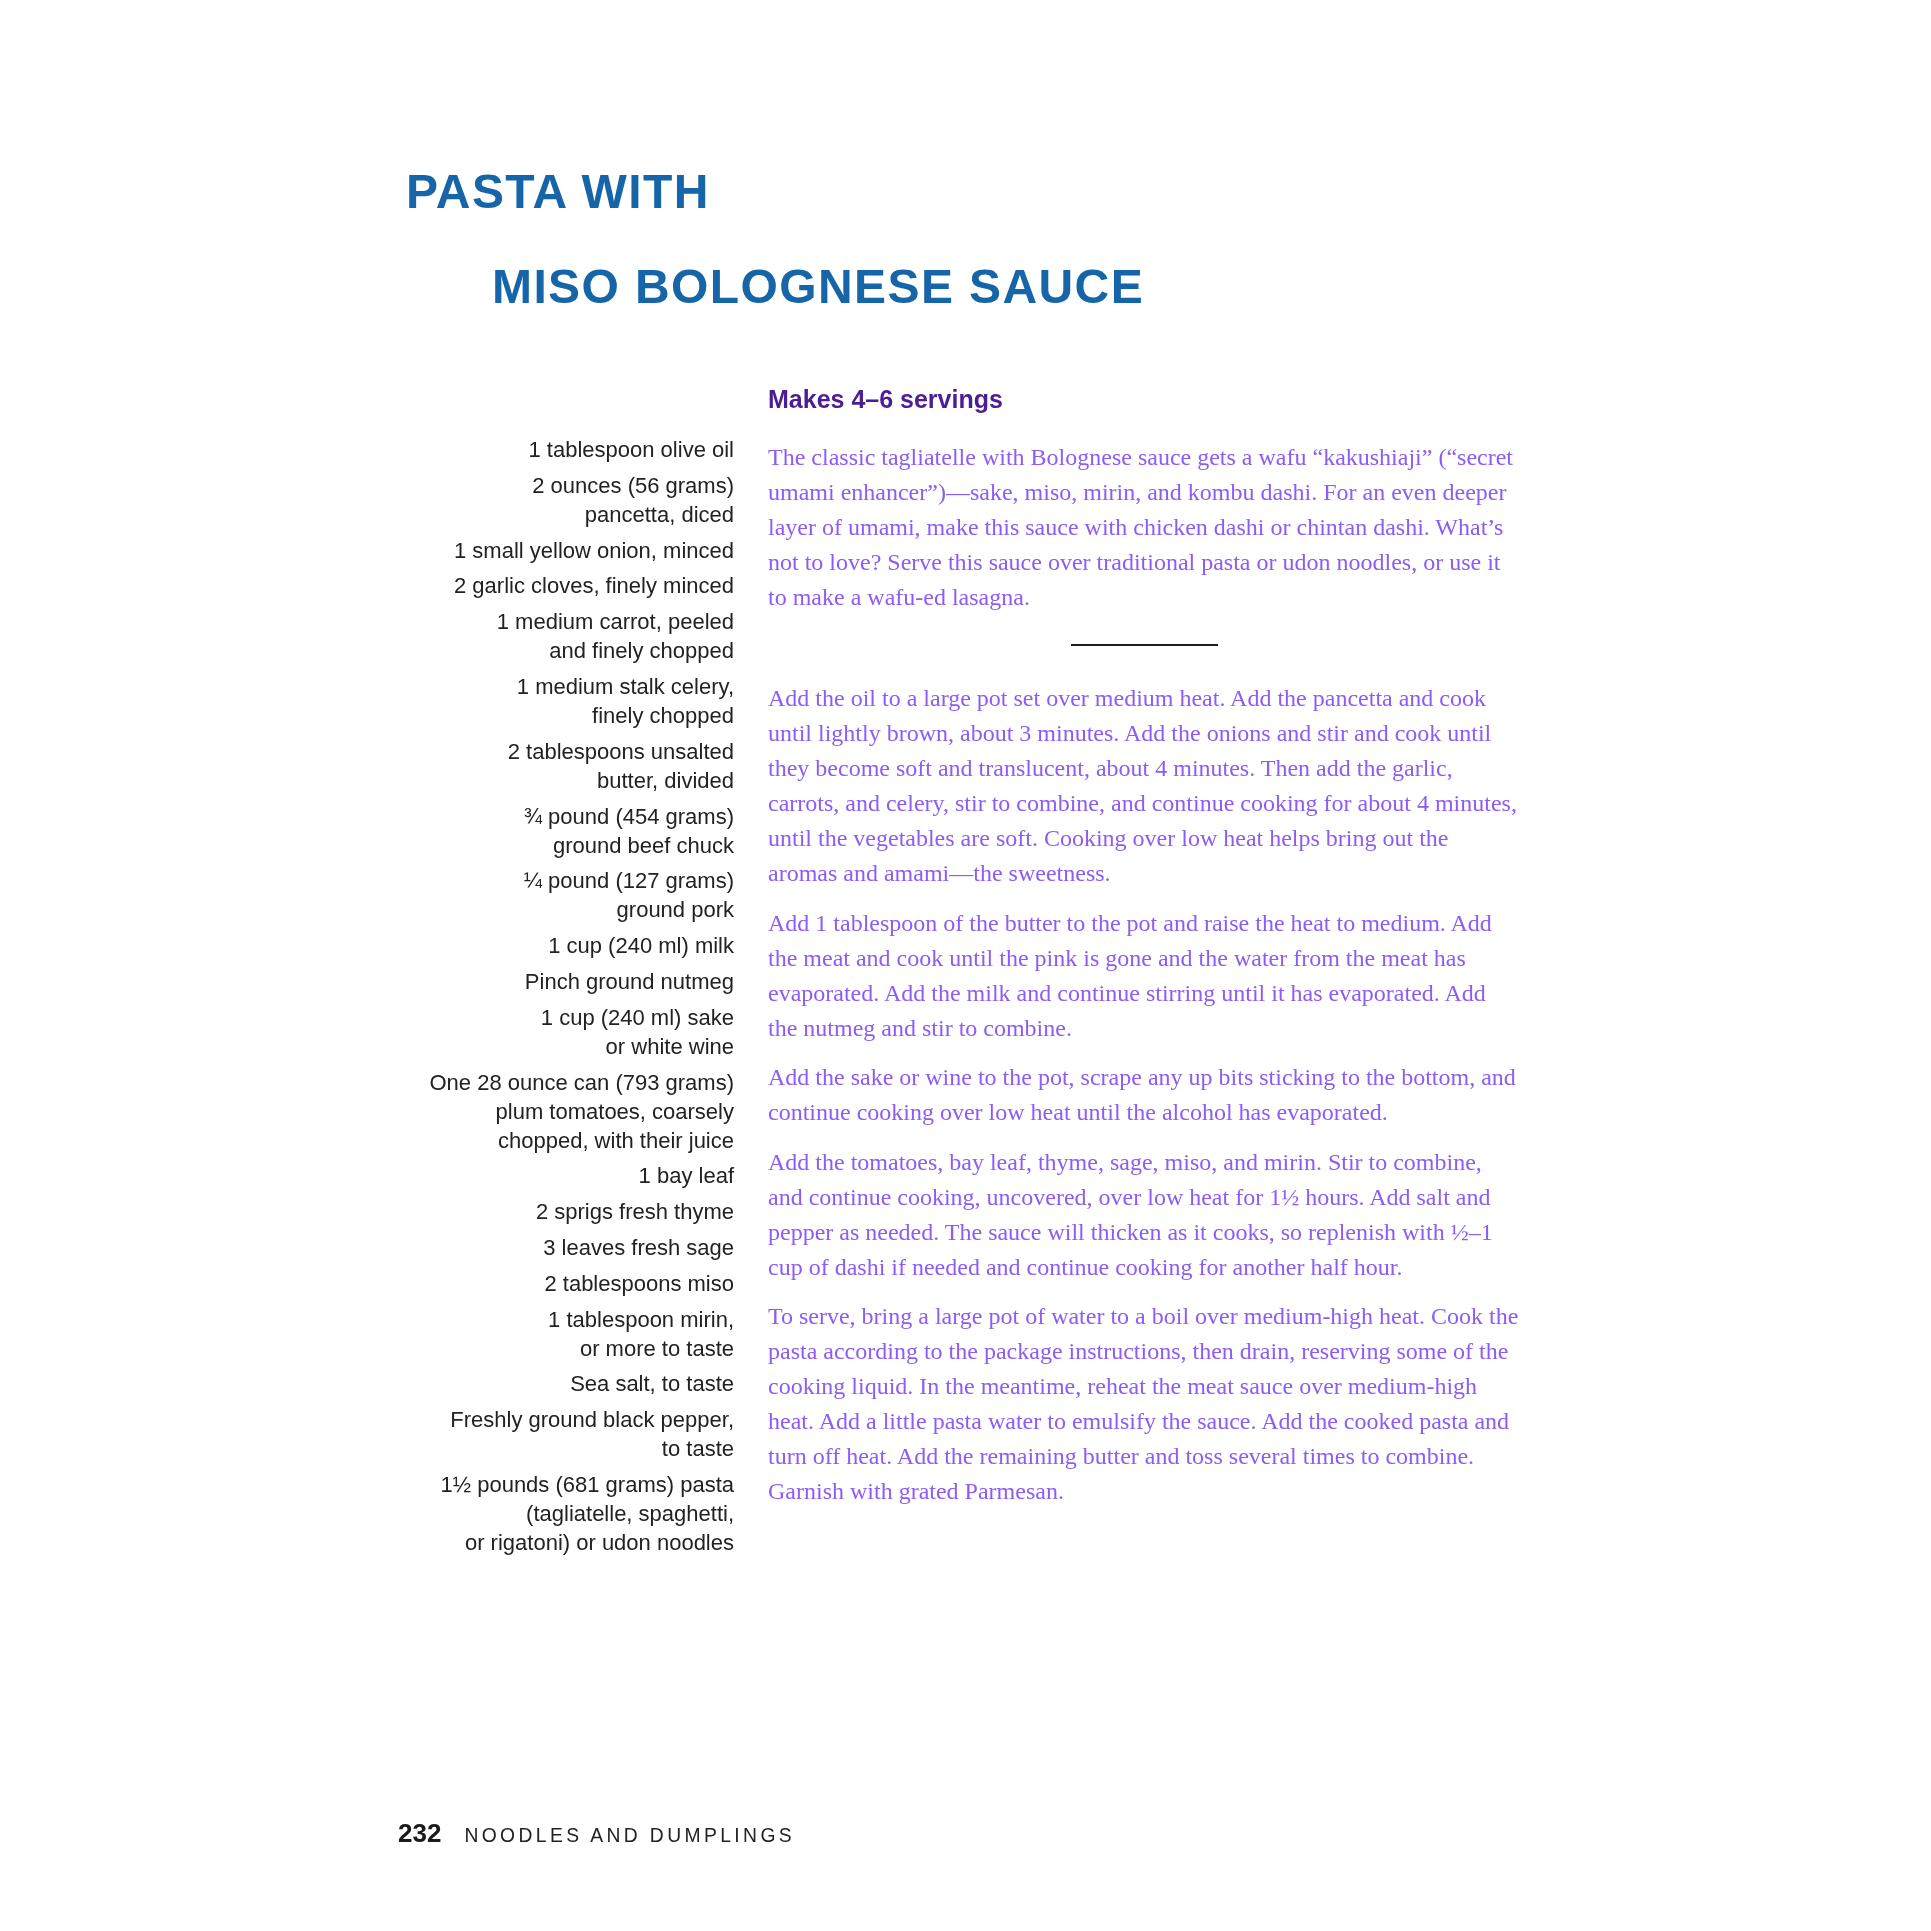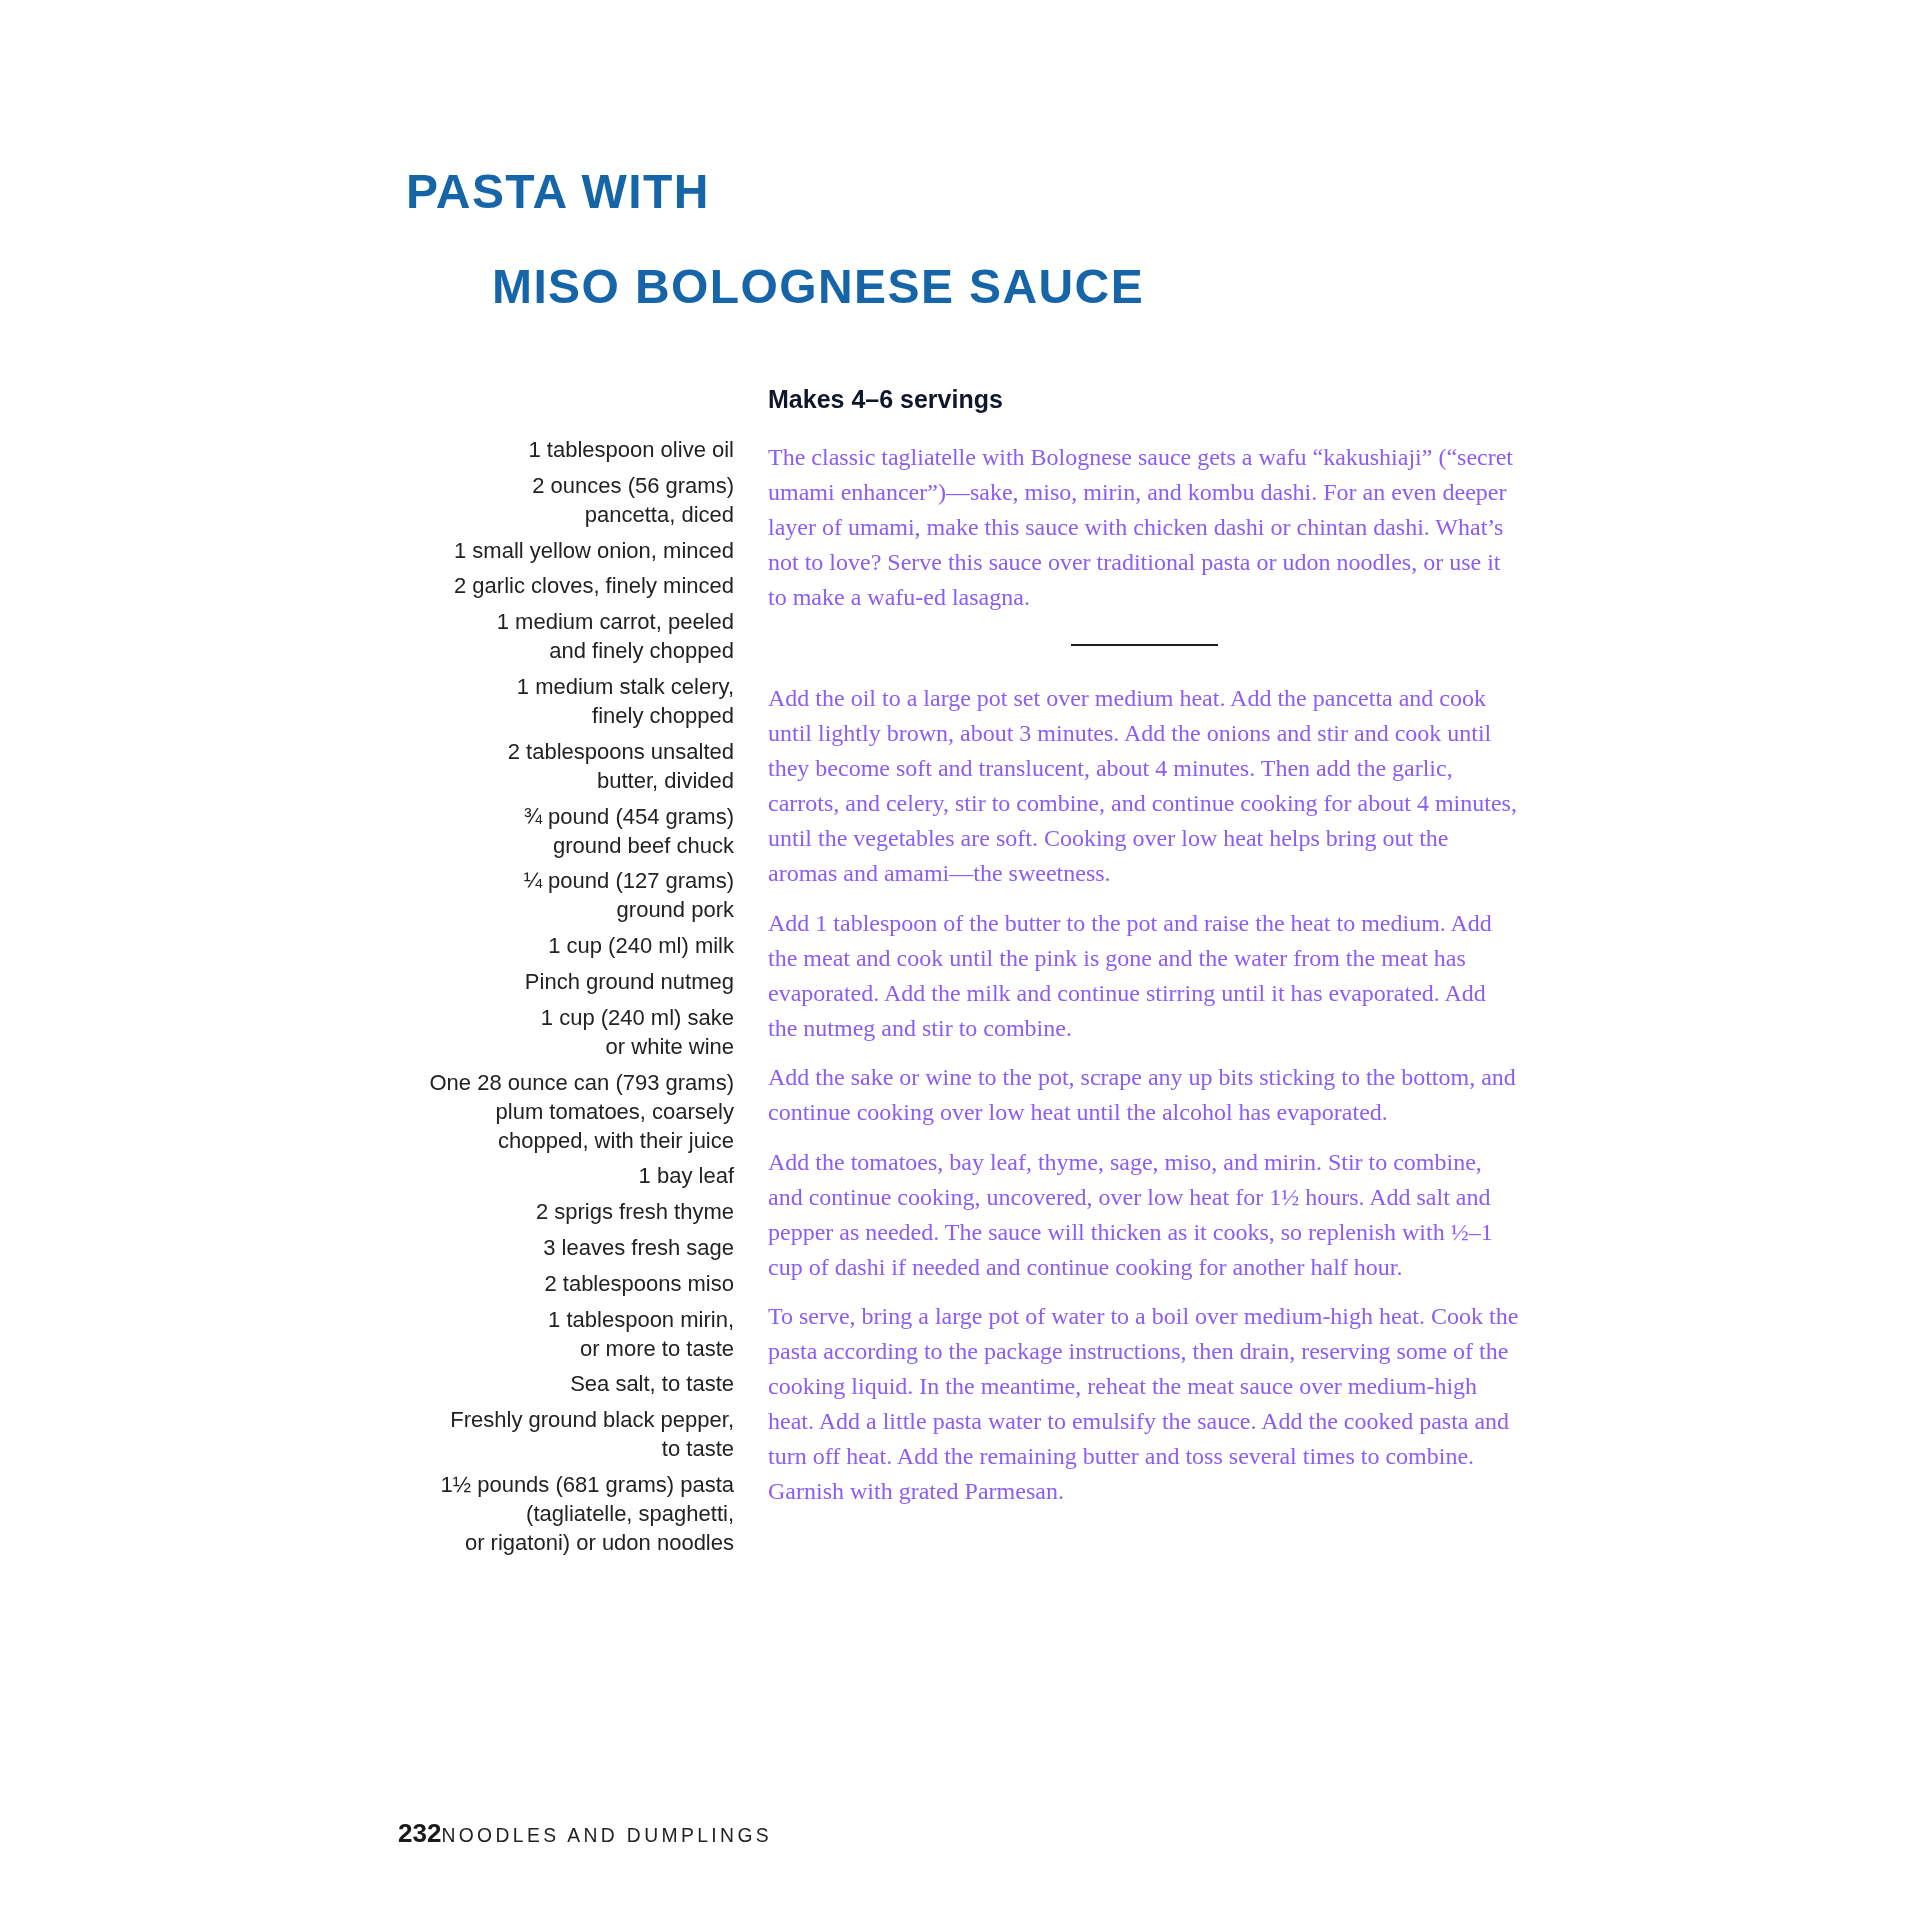--- a/index.html
+++ b/index.html
@@ -42,21 +42,21 @@
     position: absolute;
     left: 768px;
     top: 384px;
     width: 753px;
   }
   .servings {
     font-size: 25px;
     font-weight: bold;
     line-height: 31px;
     margin: 0 0 25px 0;
-    color: #0f172a;
+    color: #4c1d95;
   }
   .intro, .para {
     font-family: "Liberation Serif", serif;
     font-size: 24px;
     line-height: 35px;
     color: #8b5cf6;
     margin: 0;
   }
   .divider {
     width: 147px;
@@ -65,20 +65,21 @@
     margin: 29px auto 35px auto;
   }
   .para { margin-bottom: 14.5px; }
 
   .footer {
     position: absolute;
     left: 398px;
     top: 1818px;
     display: flex;
     align-items: baseline;
+    gap: 23px;
   }
   .page-number {
     font-size: 26px;
     font-weight: bold;
     color: #1a1a1a;
   }
   .section-title {
     font-size: 19.3px;
     letter-spacing: 3.4px;
     color: #222222;

